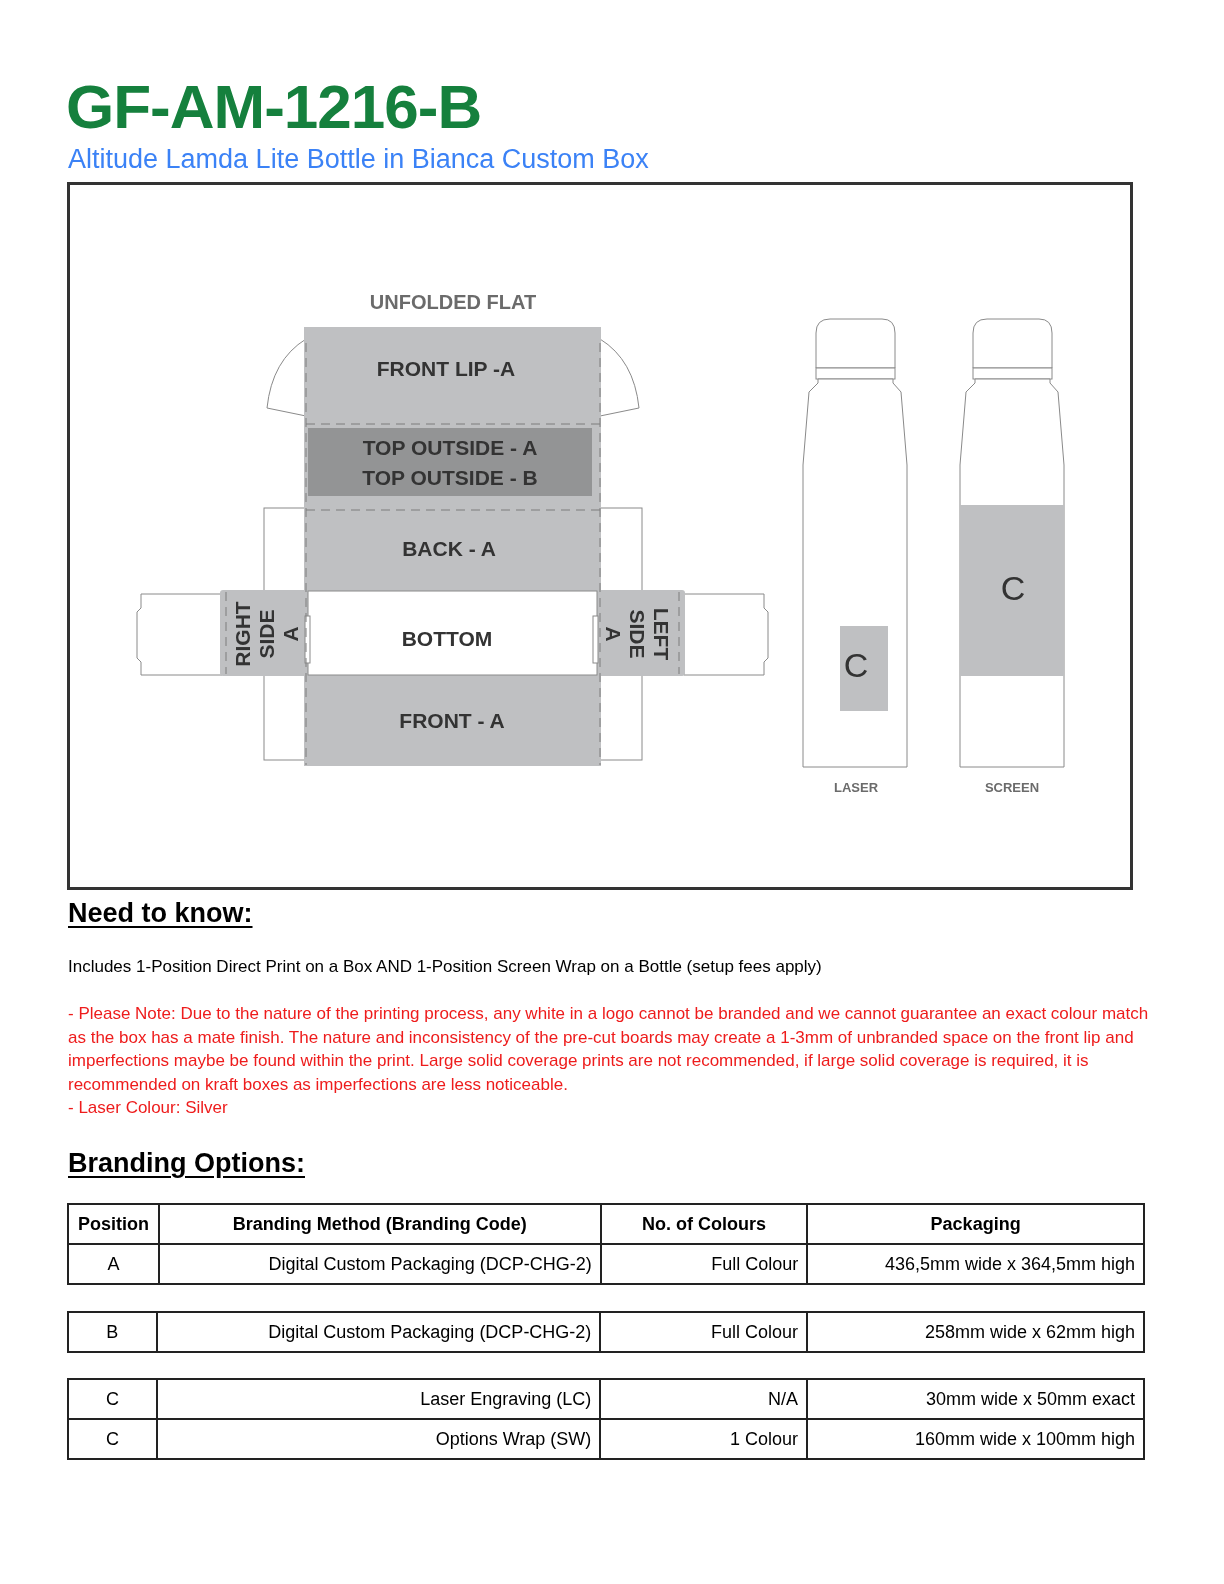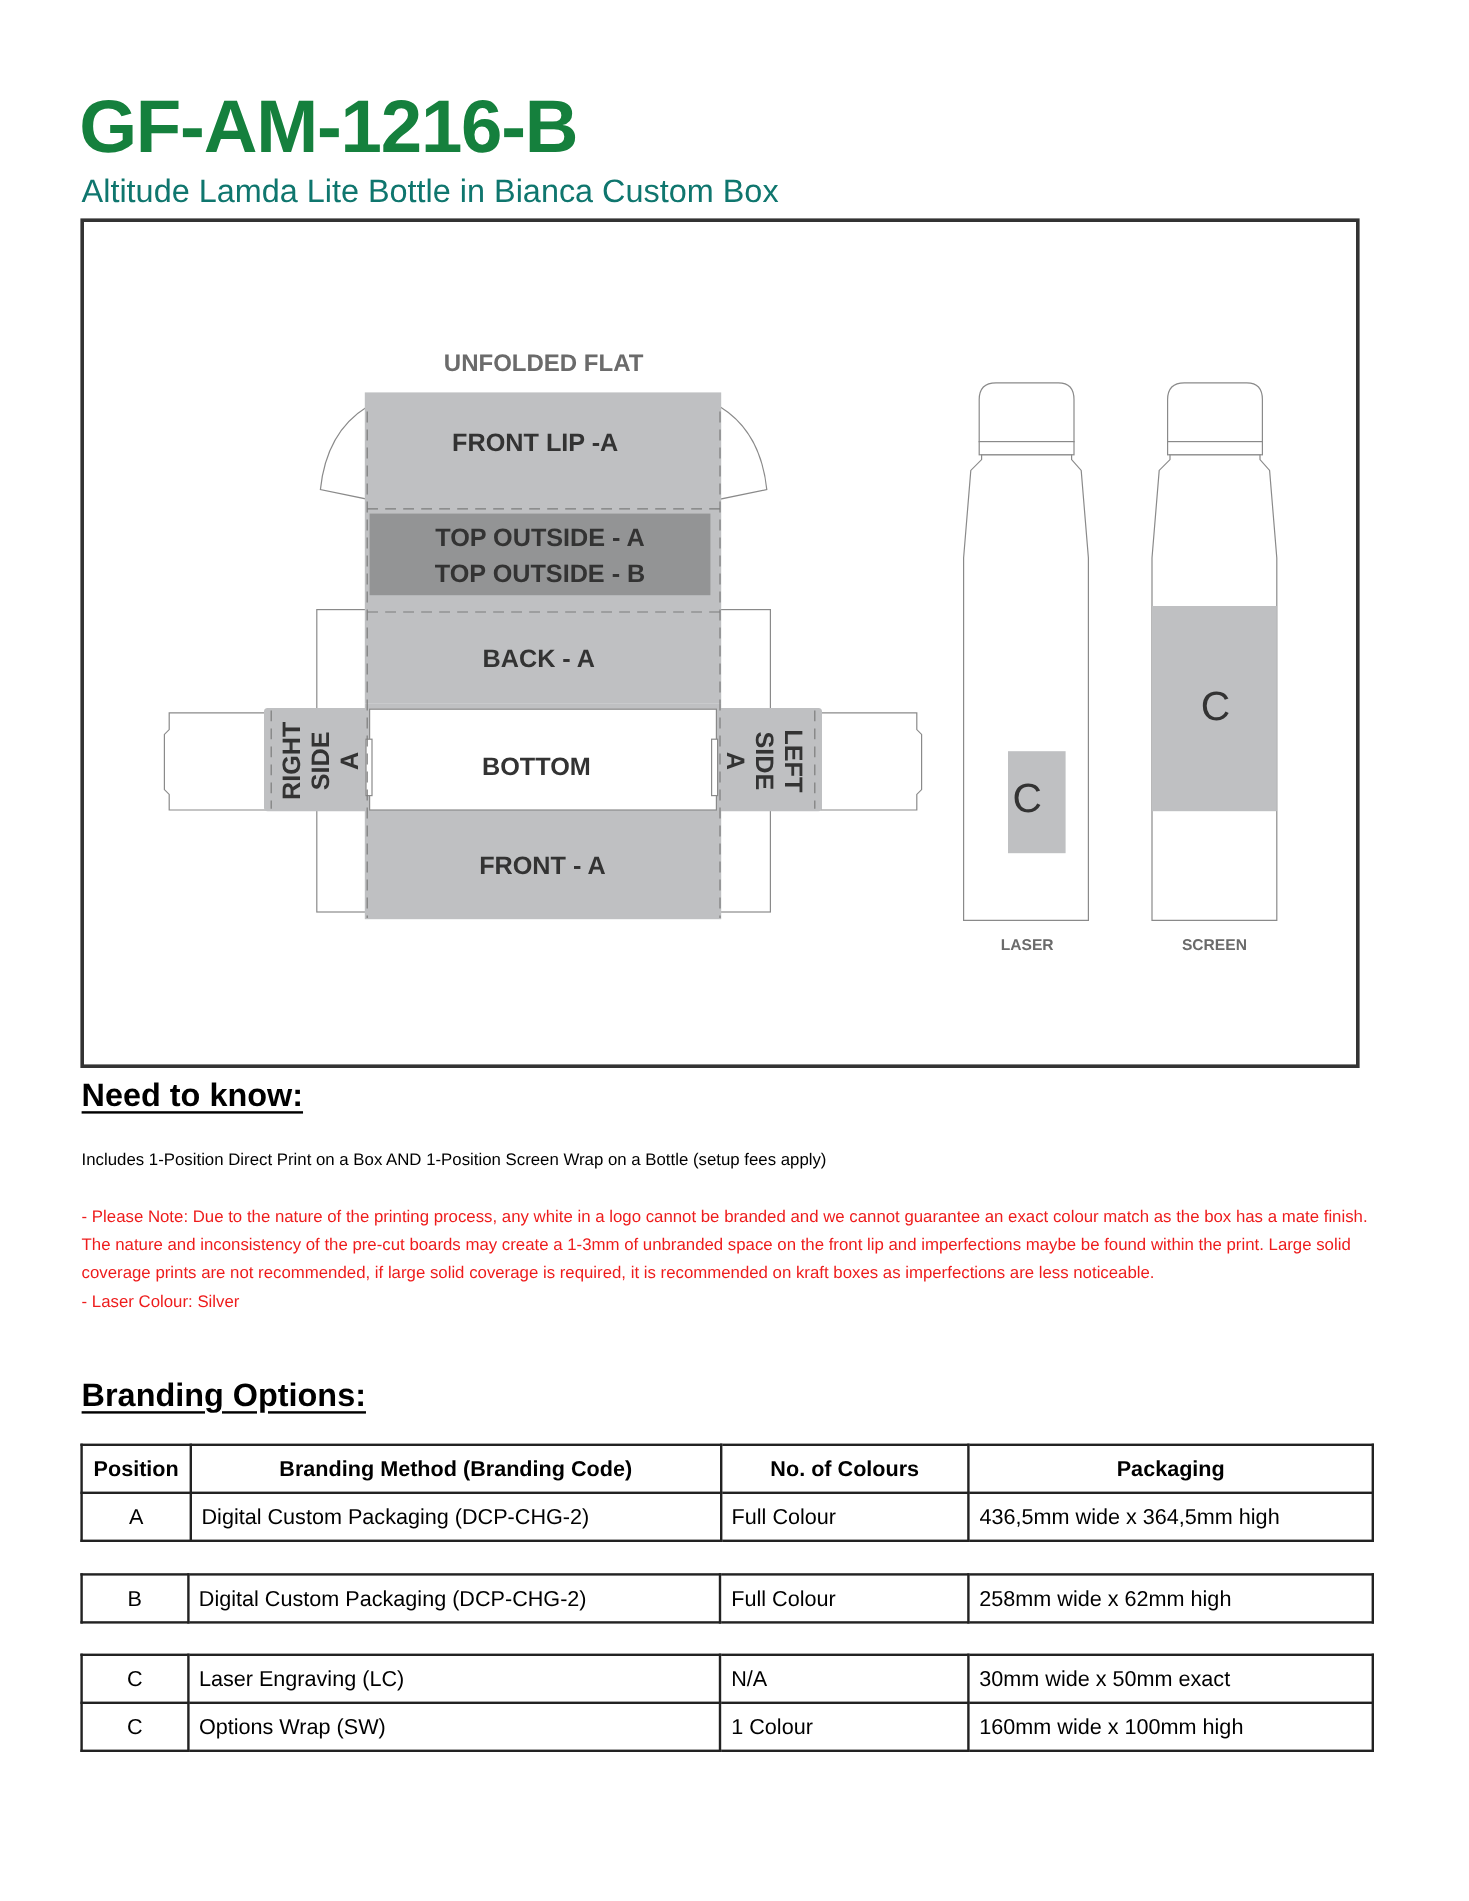--- a/index.html
+++ b/index.html
@@ -1,29 +1,29 @@
 <!DOCTYPE html>
 <html><head>
 <meta charset="utf-8">
 <style>
   * { box-sizing: border-box; margin: 0; padding: 0; }
   html, body { width: 1224px; height: 1584px; background: #ffffff; }
   body { position: relative; font-family: "Liberation Sans", sans-serif; color: #000; overflow: hidden; }
   .code-title { position: absolute; left: 66px; top: 72px; font-size: 62px; font-weight: bold; color: #15803d; letter-spacing: -1px; line-height: 70px; }
-  .subtitle { position: absolute; left: 68px; top: 143px; font-size: 27px; color: #0f766e; line-height: 32px; }
+  .subtitle { position: absolute; left: 68px; top: 143px; font-size: 27px; color: #3b82f6; line-height: 32px; }
   .frame { position: absolute; left: 67px; top: 182px; width: 1066px; height: 708px; border: 3px solid #333333; }
   .diagram { position: absolute; left: 0; top: 0; }
   .heading { position: absolute; left: 68px; font-size: 27px; font-weight: bold; text-decoration: underline; text-underline-offset: 4px; color: #000; }
   .h-need { top: 898px; }
   .h-brand { top: 1148px; }
-  .para { position: absolute; left: 68px; font-size: 14px; line-height: 23.5px; }
+  .para { position: absolute; left: 68px; font-size: 17px; line-height: 23.5px; }
   .p-include { top: 955px; color: #000; }
   .p-note { top: 1002px; width: 1090px; color: #ee1c1c; white-space: pre-line; }
   table.brand { position: absolute; left: 67px; width: 1078px; border-collapse: collapse; font-size: 18px; }
-  table.brand td, table.brand th { border: 2px solid #222; height: 40px; padding: 0 8px; text-align: left; font-weight: normal; }
+  table.brand td, table.brand th { border: 2px solid #222; height: 40px; padding: 0 8px; text-align: right; font-weight: normal; }
   table.brand th { font-weight: bold; text-align: center; }
   table.brand td.pos { text-align: center; width: 91px; }
   .c1 { width: 91px; } .c2 { width: 457px; } .c3 { width: 212px; } .c4 { width: 347px; }
   .t1 { top: 1203px; } .t2 { top: 1311px; } .t3 { top: 1378px; }
 </style>
 </head>
 <body>
 
 <div class="code-title">GF-AM-1216-B</div>
 <div class="subtitle">Altitude Lamda Lite Bottle in Bianca Custom Box</div>

